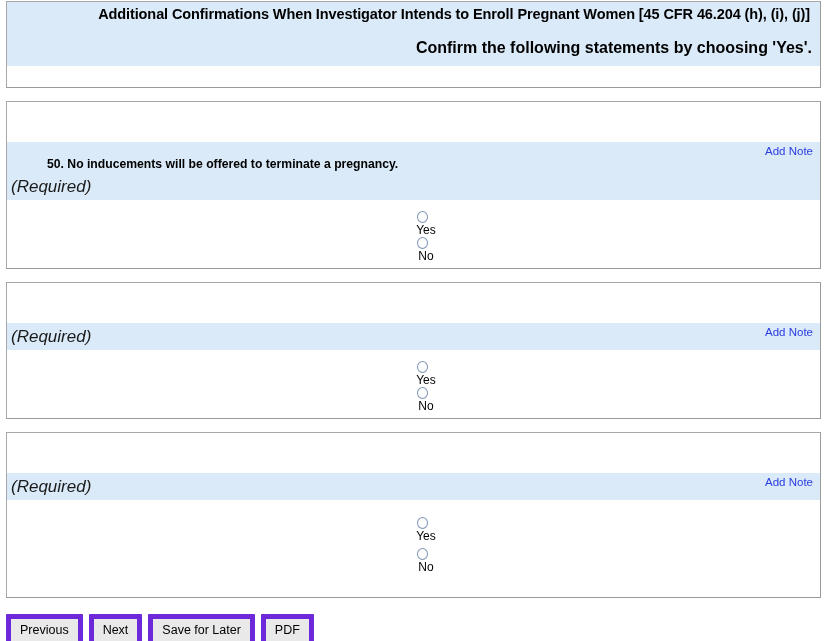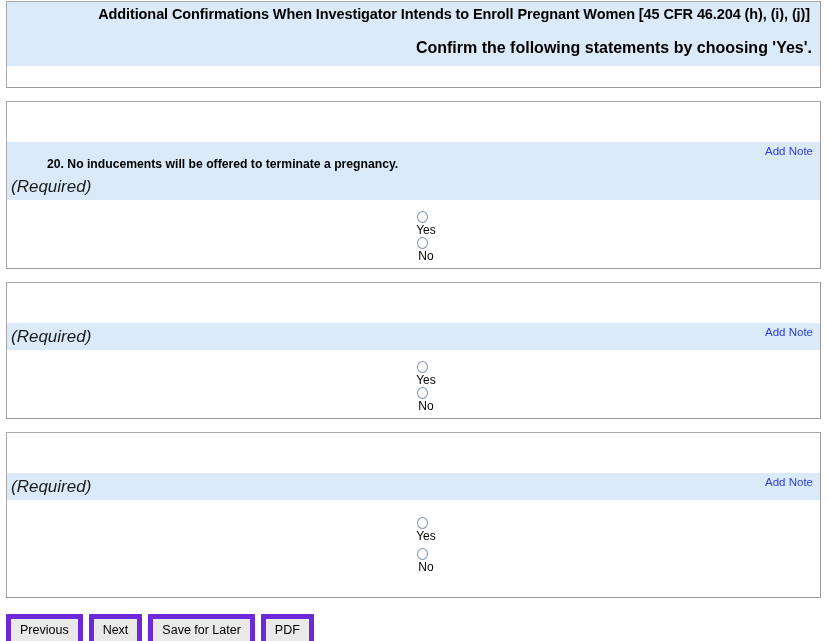--- a/index.html
+++ b/index.html
@@ -174,21 +174,21 @@
     <div class="section-blue">
       <div class="section-title">Additional Confirmations When Investigator Intends to Enroll Pregnant Women [45 CFR 46.204 (h), (i), (j)]</div>
       <div class="section-subtitle">Confirm the following statements by choosing 'Yes'.</div>
     </div>
     <div class="section-white-strip"></div>
   </div>
 
   <div class="panel question-panel">
     <div class="q-blue">
       <a class="add-note">Add Note</a>
-      <div class="q-text">20. No inducements will be offered to terminate a pregnancy.</div>
+      <div class="q-text">50. No inducements will be offered to terminate a pregnancy.</div>
       <div class="q-required">(Required)</div>
     </div>
     <div class="q-answers">
       <div class="opt-row">
         <span class="radio"></span>
         <span class="opt-label">Yes</span>
       </div>
       <div class="opt-row">
         <span class="radio"></span>
         <span class="opt-label">No</span>

